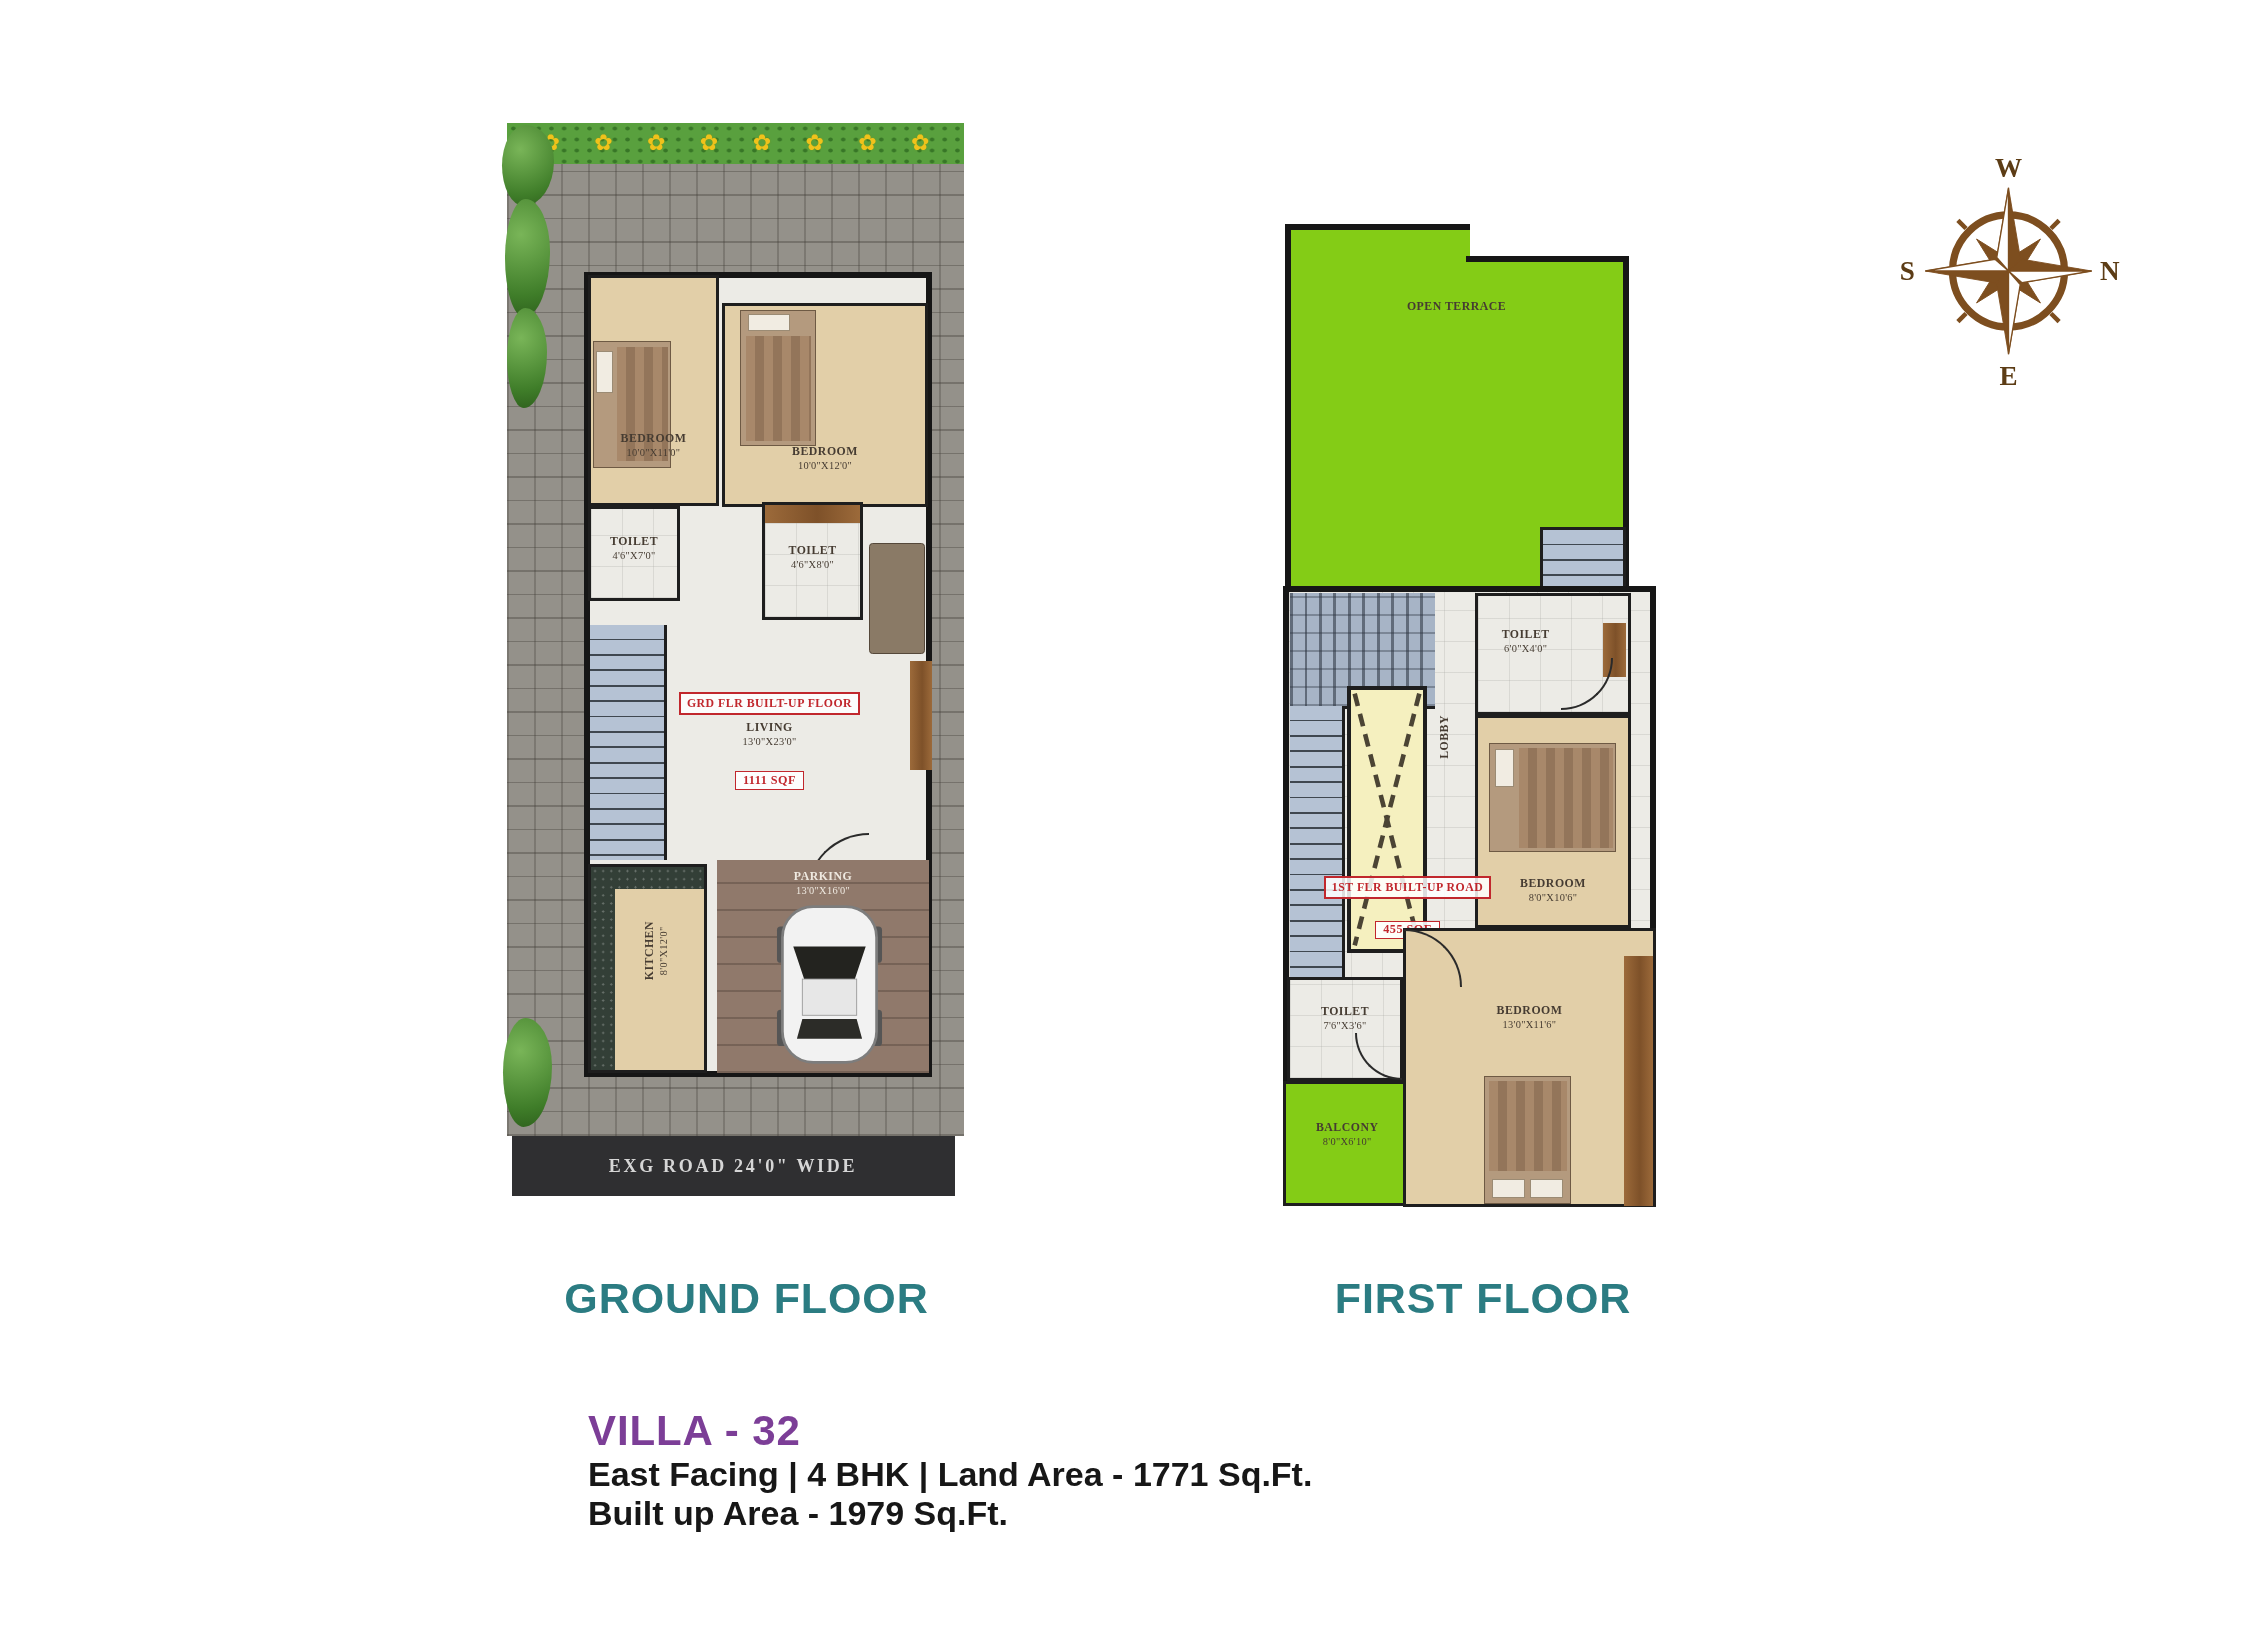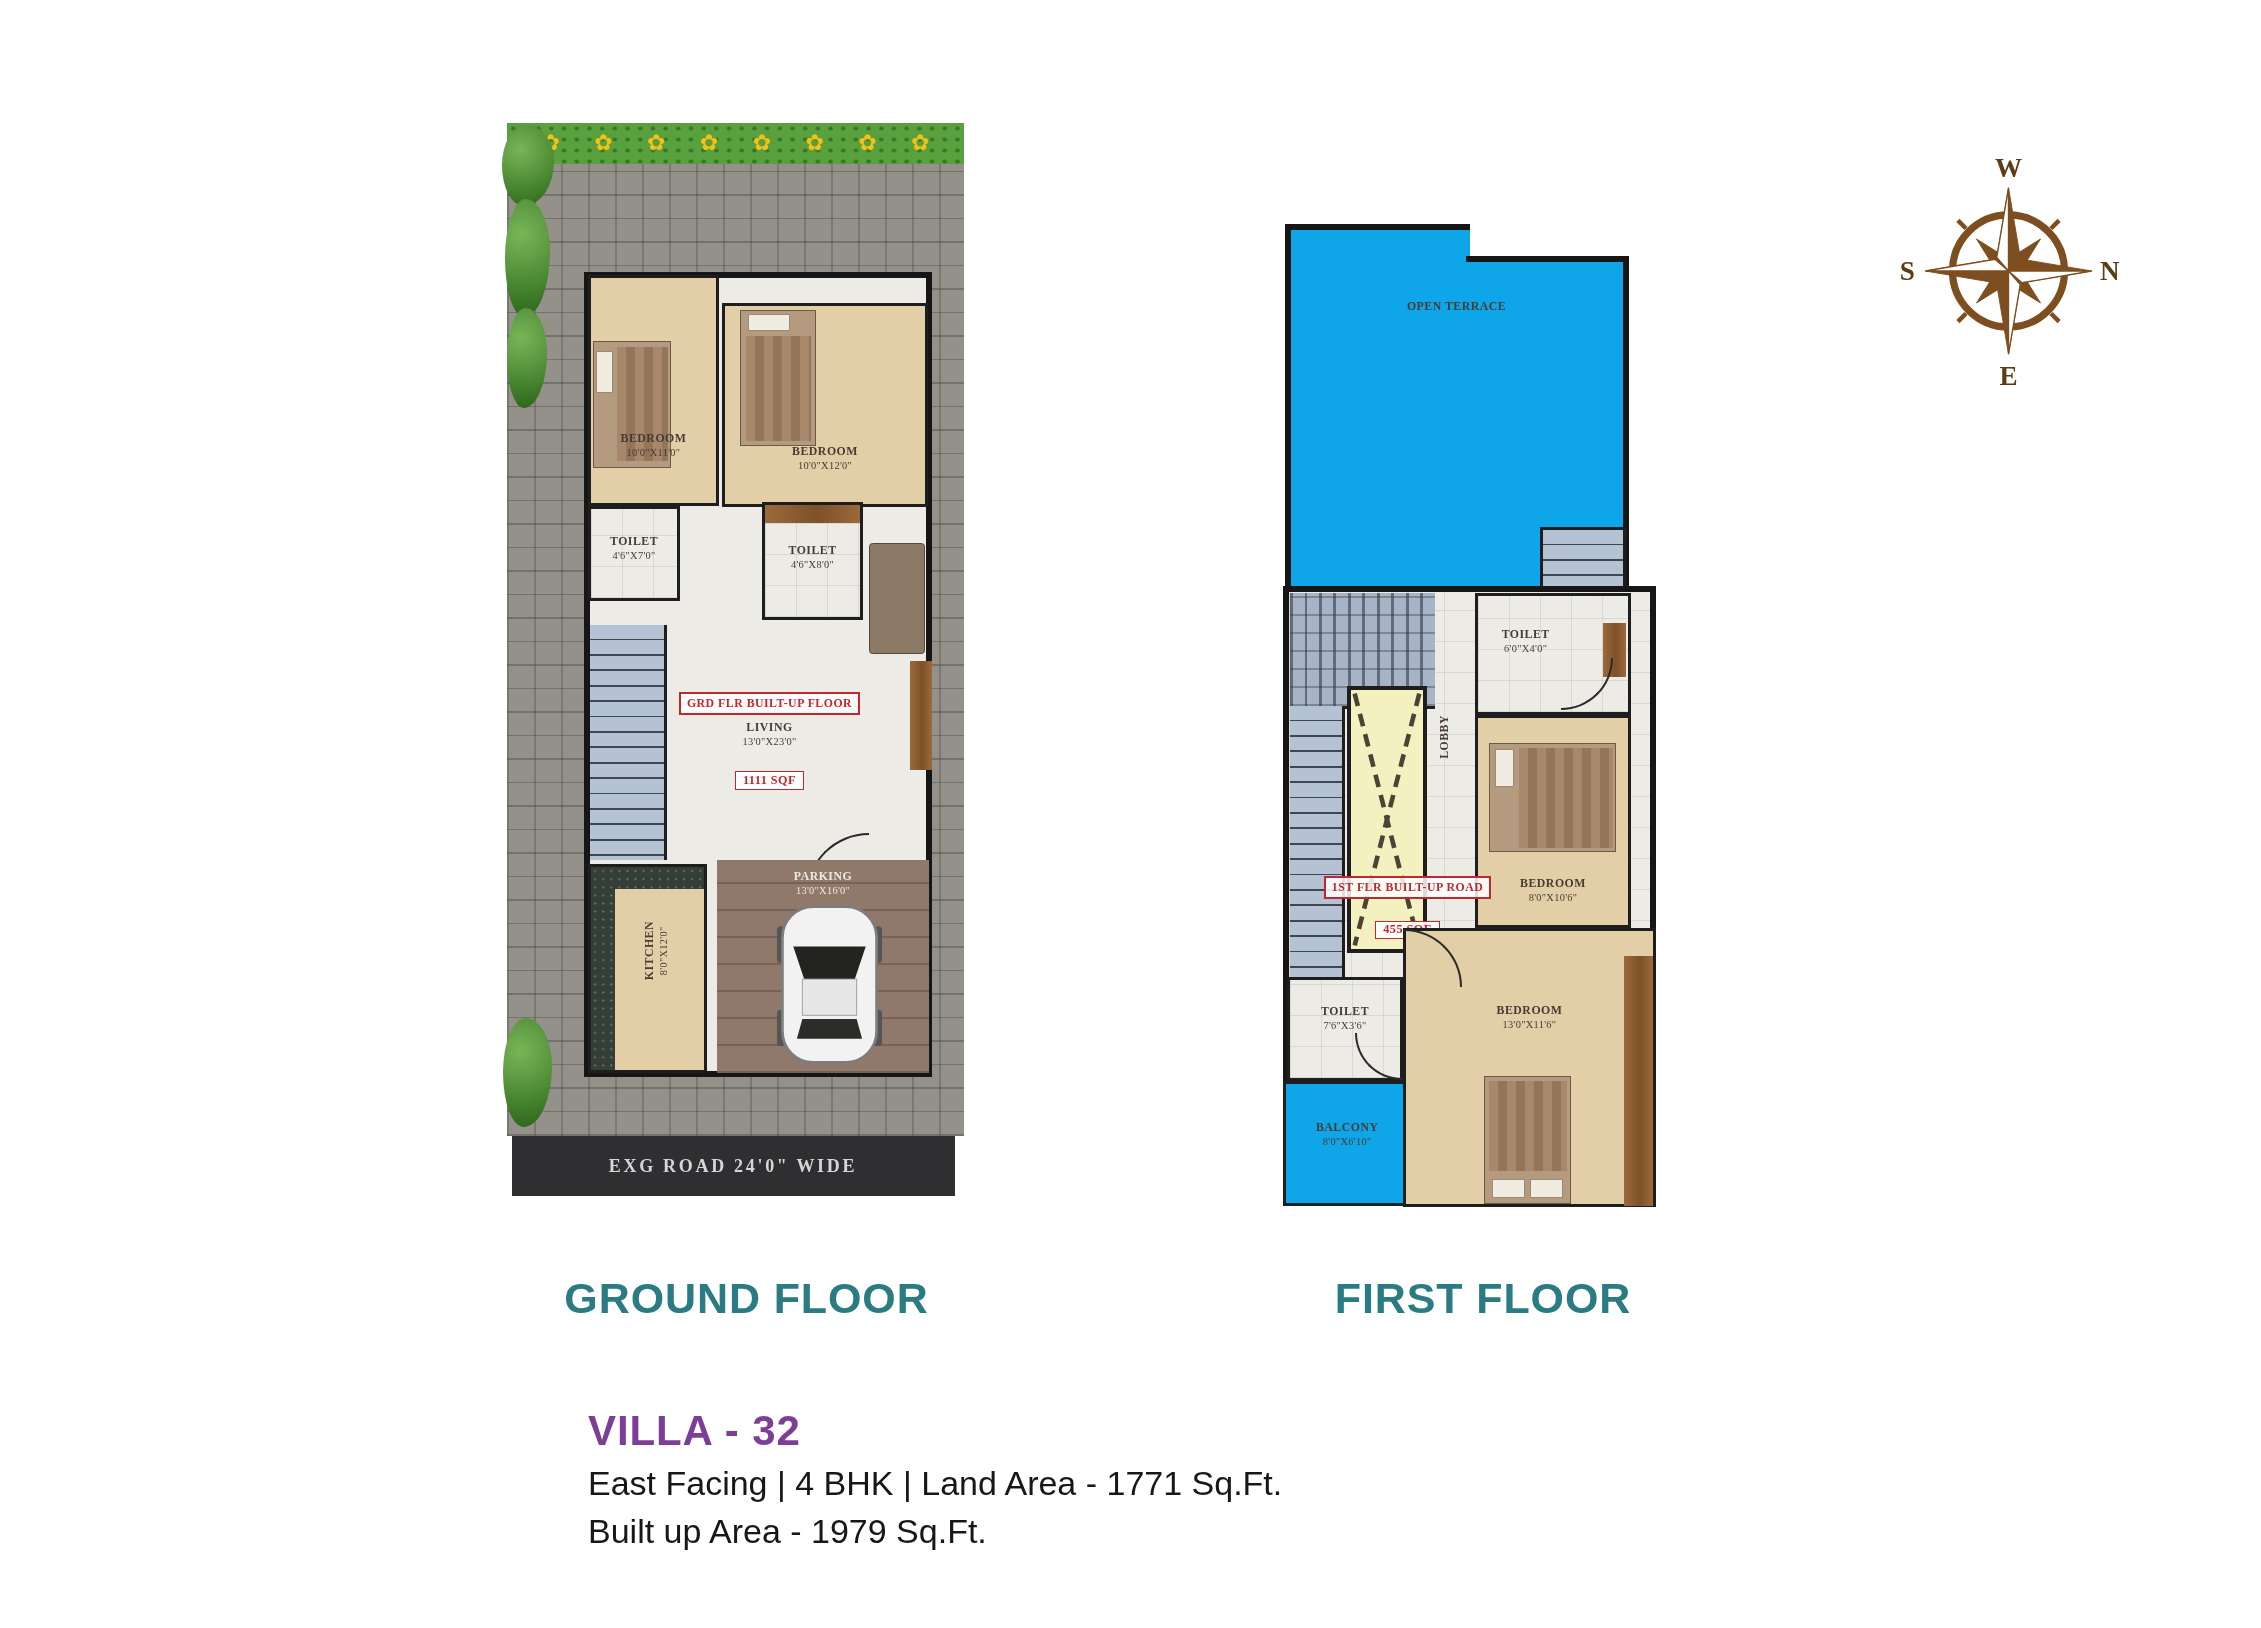--- a/index.html
+++ b/index.html
@@ -7,21 +7,21 @@
           font-family:"Liberation Sans",sans-serif;}
   .abs{position:absolute;}
 
   
   .plan-label{font-family:"Liberation Serif",serif;color:#463c32;text-align:center;
               font-size:11.8px;line-height:1.3;letter-spacing:0.5px;font-weight:bold;}
   .plan-label .dims{font-size:10.4px;font-weight:normal;letter-spacing:0.3px;}
   .wall{border:6.3px solid #161616;box-sizing:border-box;}
   .partition{box-sizing:border-box;border:3.6px solid #1e1e1e;}
   .tan{background:#e2cfa8;}
-  .tan2{background:#0ea5e9;}
+  .tan2{background:#84cc16;}
   .tile{background:#ecebe6;
         background-image:repeating-linear-gradient(0deg,rgba(160,160,155,.25) 0 0.9px,transparent 0.9px 31px),
                          repeating-linear-gradient(90deg,rgba(160,160,155,.25) 0 0.9px,transparent 0.9px 31px);}
   .paver{background:#94918a;
          background-image:repeating-linear-gradient(0deg,rgba(60,56,50,.35) 0 1.8px,transparent 1.8px 23.5px),
                           repeating-linear-gradient(90deg,rgba(60,56,50,.28) 0 1.8px,transparent 1.8px 27px);}
   .stairs-v{background:repeating-linear-gradient(180deg,#b5c2d4 0 13.6px,#3f4750 13.6px 15.4px);}
   .hatch{background:#a7b4c6;
          background-image:repeating-linear-gradient(90deg,rgba(40,48,60,.55) 0 2.7px,transparent 2.7px 14.5px),
                           repeating-linear-gradient(0deg,rgba(40,48,60,.35) 0 1.8px,transparent 1.8px 18px);}
@@ -44,21 +44,21 @@
   .bed{background:#b49a7e;border:1.8px solid #6e5a44;box-sizing:border-box;position:absolute;}
   .bed .pillow{position:absolute;background:#f1ece2;border:0.9px solid #9b8b74;}
   .bed .blanket{position:absolute;background:repeating-linear-gradient(90deg,#a8886a 0 9px,#93755a 9px 18px);}
   .door{position:absolute;box-sizing:border-box;border:0 solid #2a2a2a;}
   .sofa{background:#8a7a66;border:1.8px solid #55483a;border-radius:3.6px;}
 
   .floor-title{font-size:43px;font-weight:bold;color:#2b7c82;letter-spacing:0.9px;text-align:center;}
 
   .caption{}
   .caption .villa{font-size:42px;font-weight:bold;color:#7c3e97;letter-spacing:0.9px;}
-  .caption .line{font-size:34px;font-weight:normal;color:#171717;margin-top:9px;
+  .caption .line{font-size:34px;font-weight:bold;color:#171717;
                  font-stretch:condensed;}
 
   .road{background:#2f2f31;color:#d6d6d6;display:flex;align-items:center;justify-content:center;
         font-family:"Liberation Serif",serif;font-weight:bold;font-size:18px;letter-spacing:2.7px;}
 
   .vtext{writing-mode:vertical-rl;transform:rotate(180deg);}
 </style>
 </head>
 <body>
 

